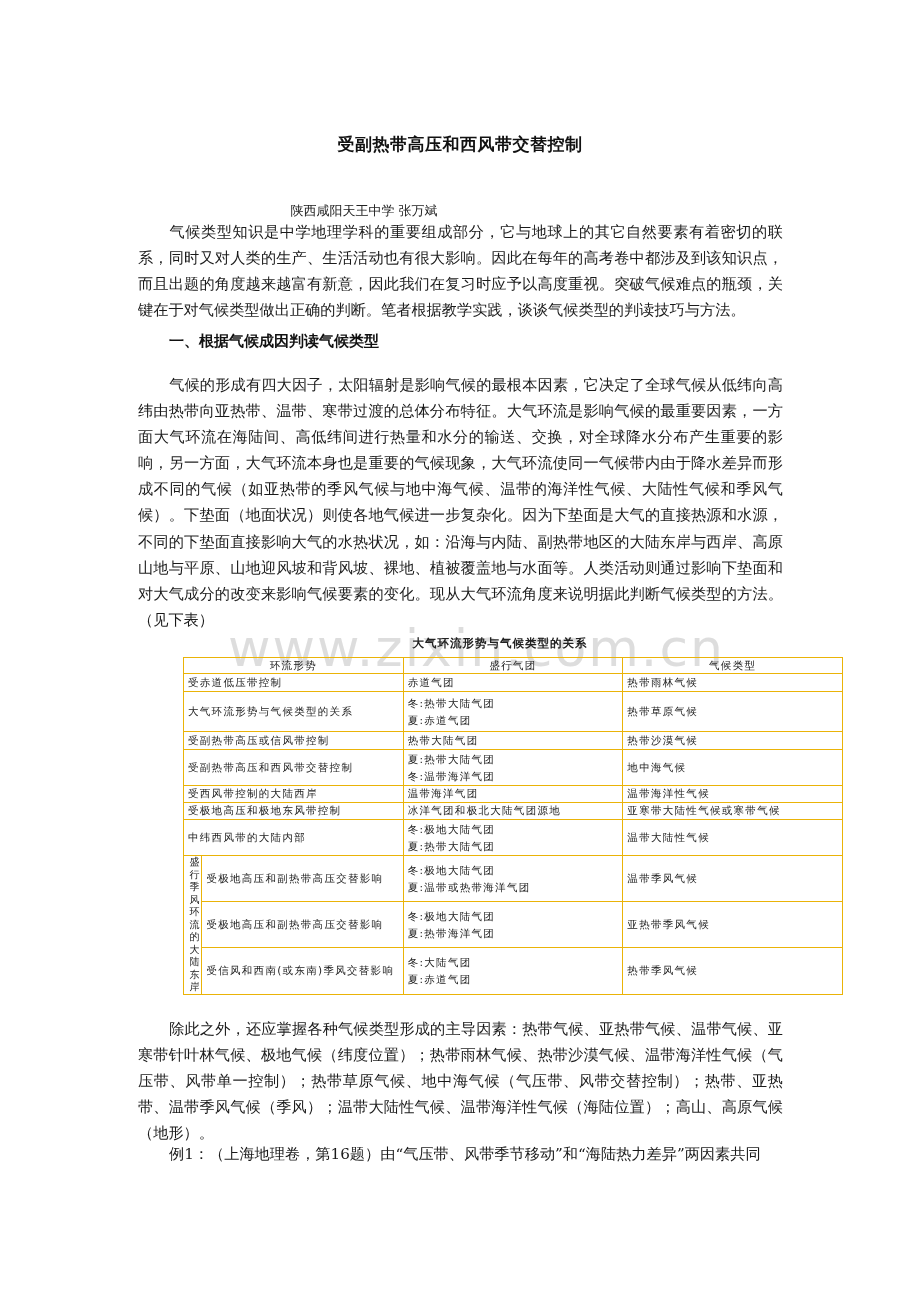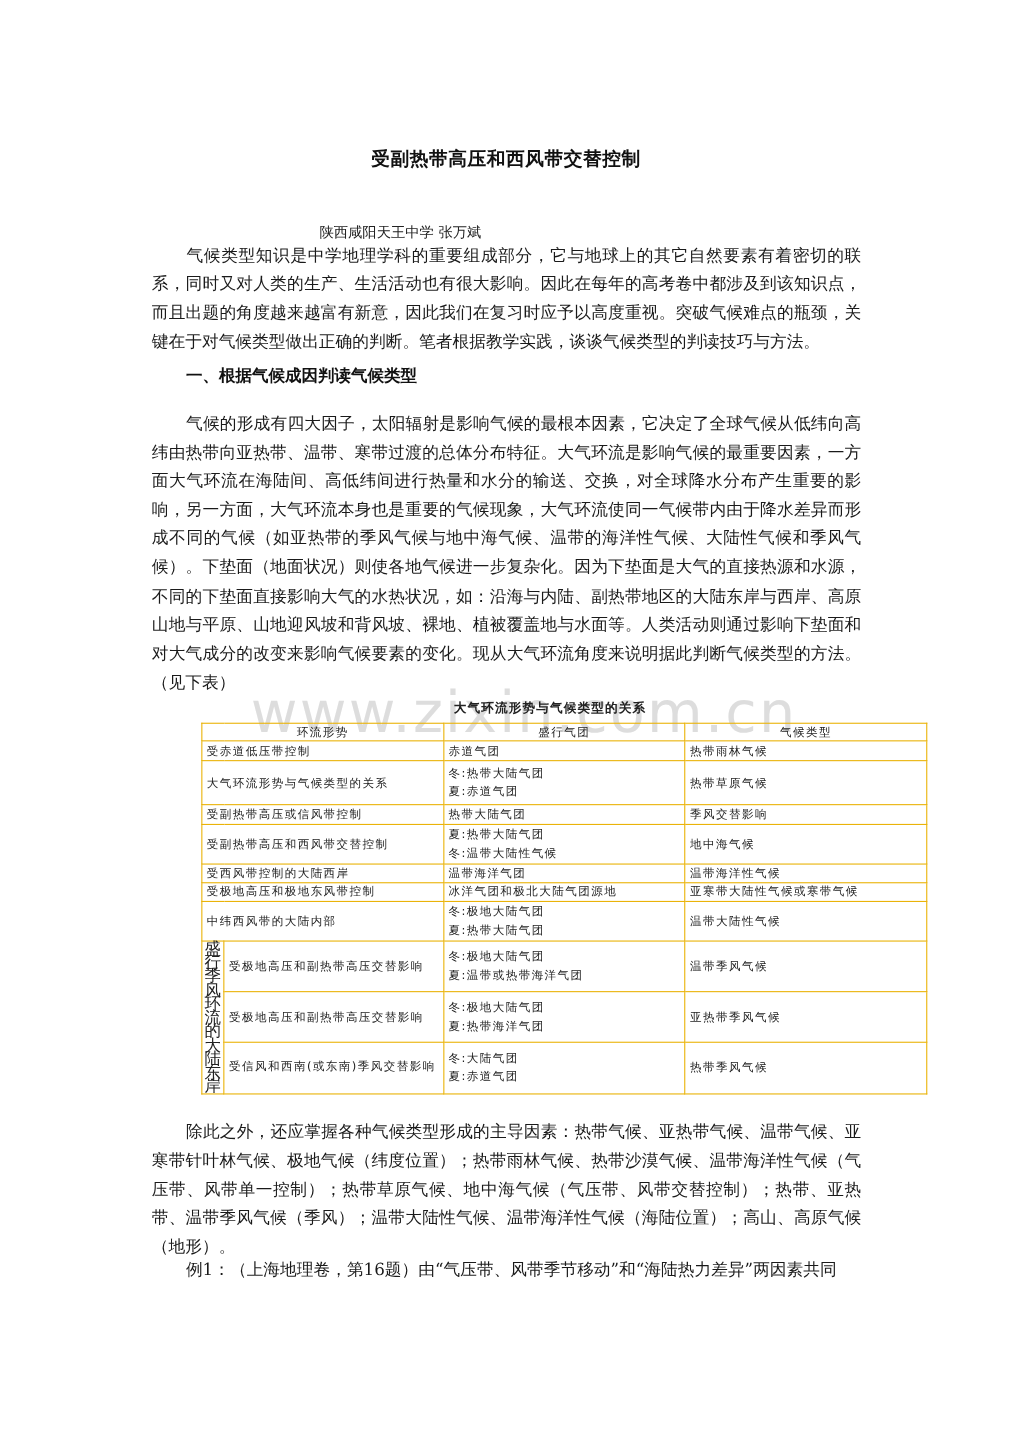--- a/index.html
+++ b/index.html
@@ -22,21 +22,21 @@
                    letter-spacing: 1px; color: #222; z-index: 2; }
   table.climate { position: absolute; left: 183px; top: 657px; width: 660px; border-collapse: collapse;
                   font-family: "DejaVu Sans", "Liberation Sans", sans-serif; font-size: 10.5px; color: #222;
                   letter-spacing: 1.3px; border: 1.5px solid #333; z-index: 2; background: transparent; }
   table.climate td, table.climate th { border: 1px solid #eab308; padding: 0 4px; vertical-align: middle;
                   text-align: left; font-weight: normal; }
   table.climate th { text-align: center; height: 15px; }
   table.climate td.c1 { width: 211px; margin-top: 44px; }
   table.climate td.c2 { width: 211px; }
   table.climate td.c3 { width: 211px; }
-  table.climate td.vert { width: 13px; padding: 0 2px; text-align: left; line-height: 12.5px; font-size: 15px; letter-spacing: 0; }
+  table.climate td.vert { width: 13px; padding: 0 2px; text-align: right; line-height: 12.5px; font-size: 10px; letter-spacing: 0; }
   table.climate td.sub { width: 188px; }
   .r18 { height: 18px; }
   .r17 { height: 17px; }
   .r36 { height: 36px; }
   .r40 { height: 40px; }
   .r44 { height: 44px; }
   .line2 { display: block; line-height: 17px; }
 </style>
 </head>
 <body>
@@ -70,27 +70,27 @@
     <td colspan="2">大气环流形势与气候类型的关系</td>
     <td>
           <span class="line2">冬:热带大陆气团</span>
           <span class="line2">夏:赤道气团</span>
         </td>
     <td>热带草原气候</td>
   </tr>
   <tr class="r18">
     <td colspan="2">受副热带高压或信风带控制</td>
     <td>热带大陆气团</td>
-    <td>季风交替影响</td>
+    <td>热带沙漠气候</td>
   </tr>
   <tr class="r36">
     <td colspan="2">受副热带高压和西风带交替控制</td>
     <td>
           <span class="line2">夏:热带大陆气团</span>
-          <span class="line2">冬:温带大陆性气候</span>
+          <span class="line2">冬:温带海洋气团</span>
         </td>
     <td>地中海气候</td>
   </tr>
   <tr class="r17">
     <td colspan="2">受西风带控制的大陆西岸</td>
     <td>温带海洋气团</td>
     <td>温带海洋性气候</td>
   </tr>
   <tr class="r17">
     <td colspan="2">受极地高压和极地东风带控制</td>

